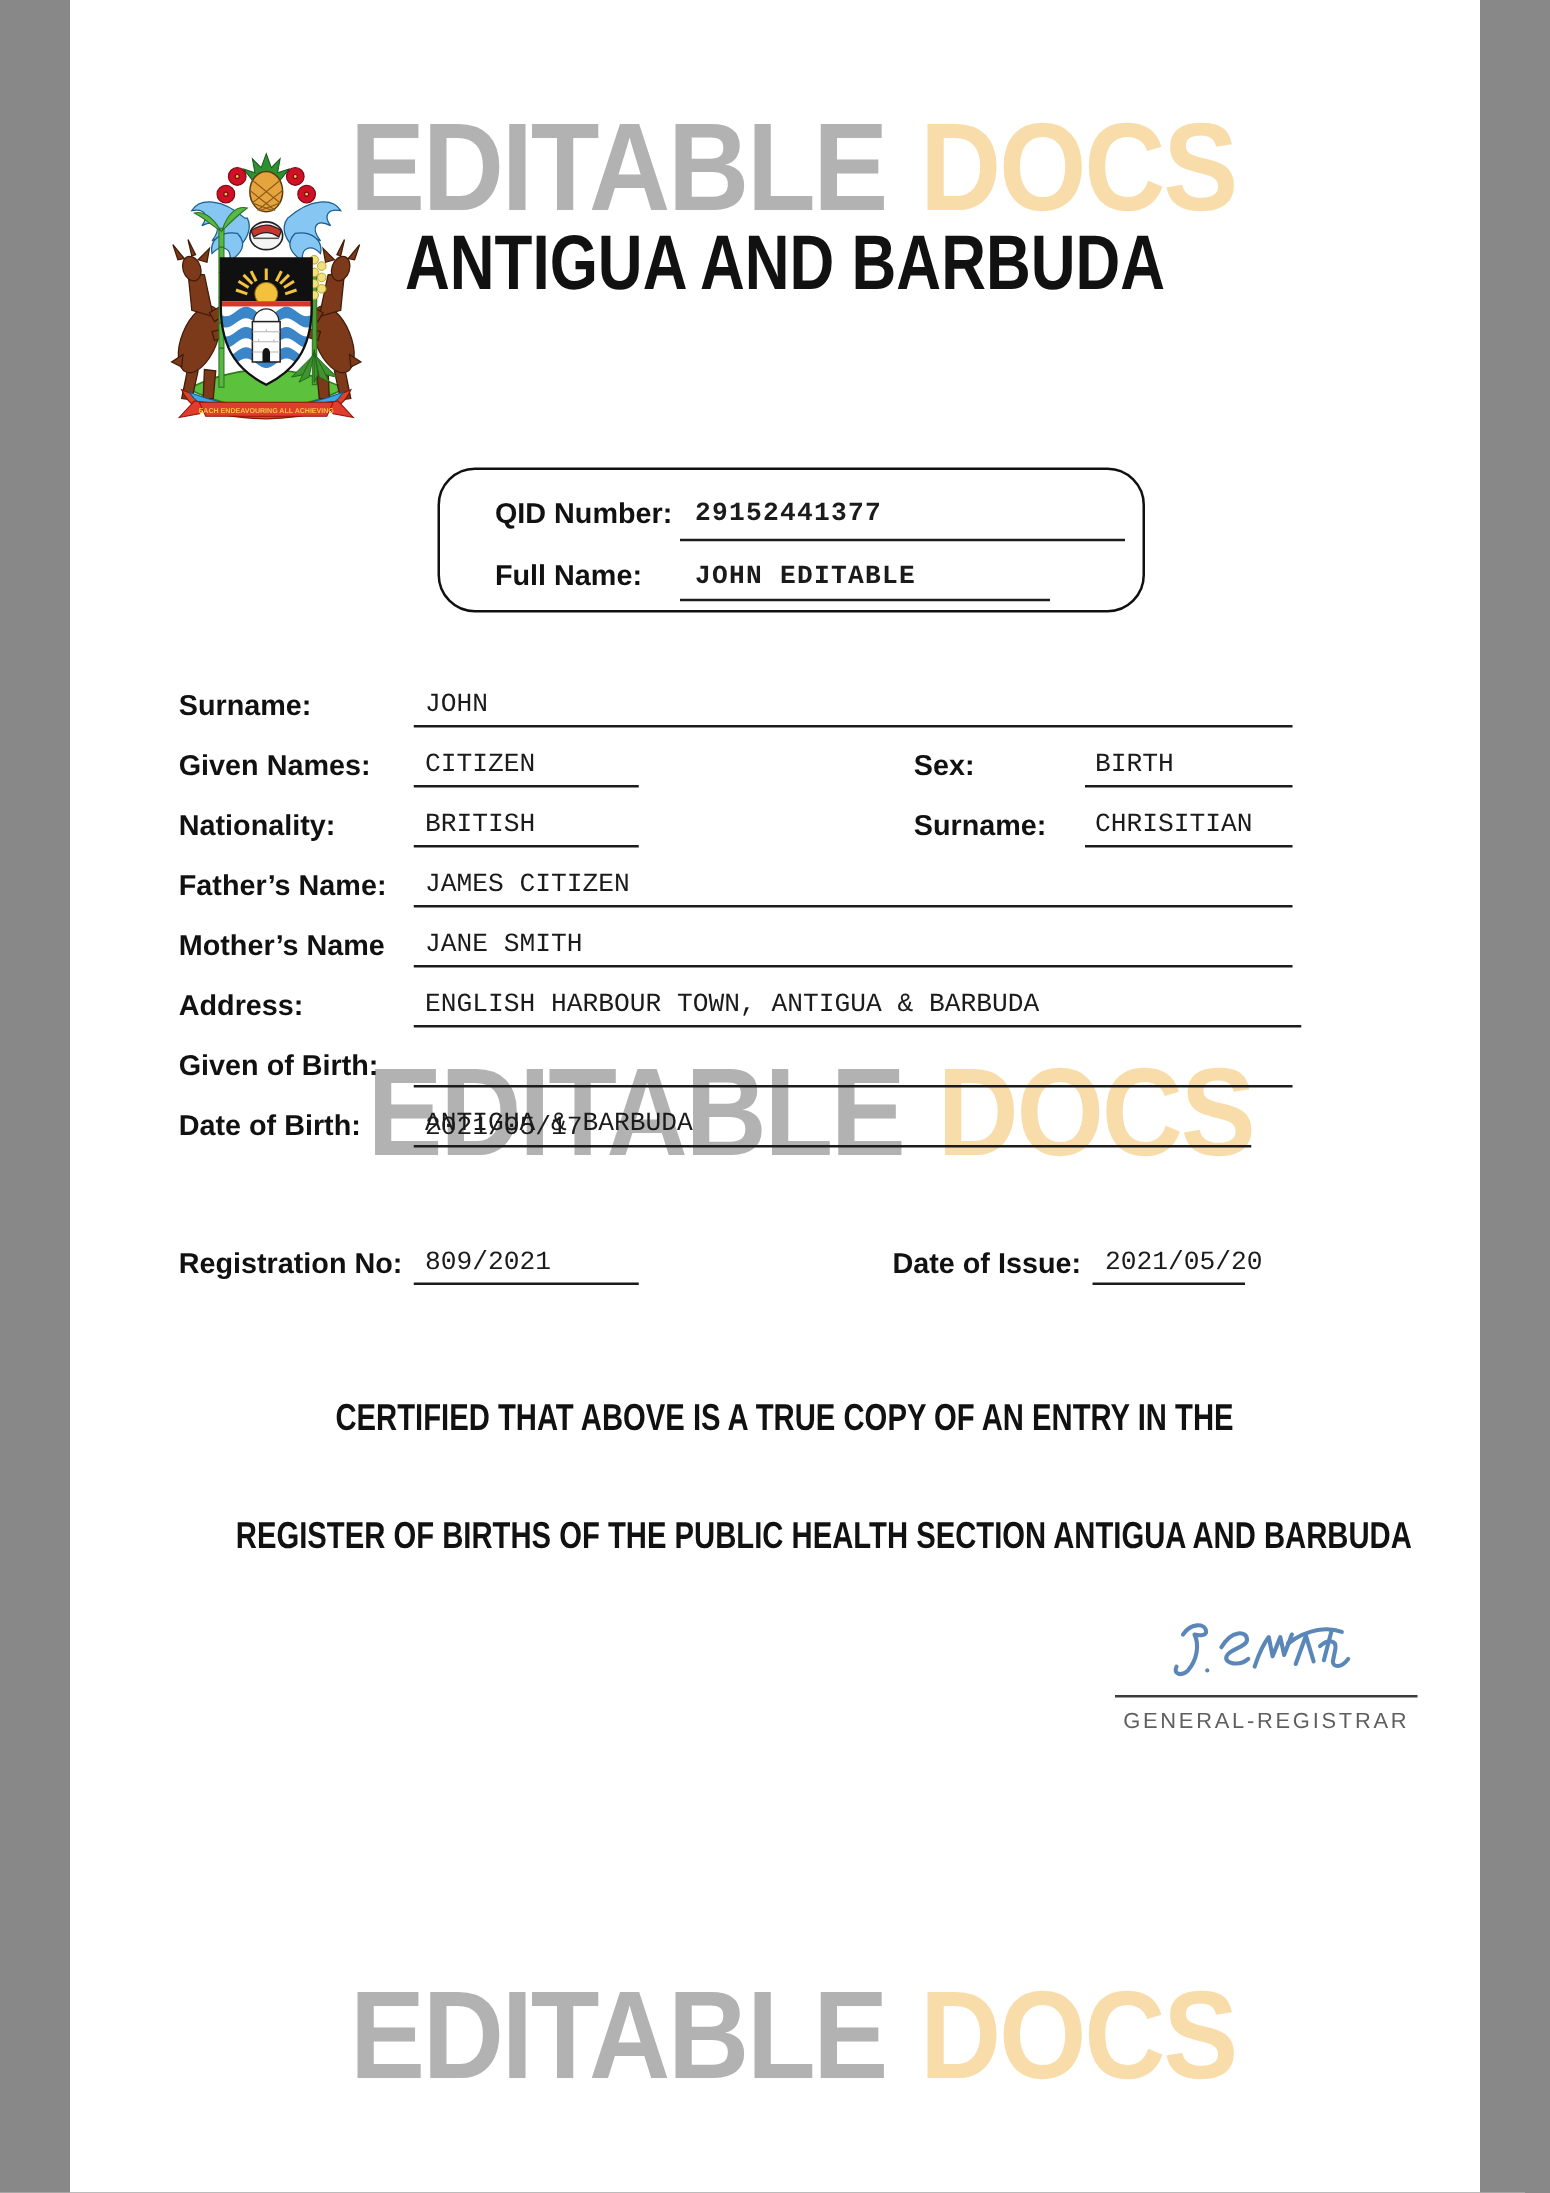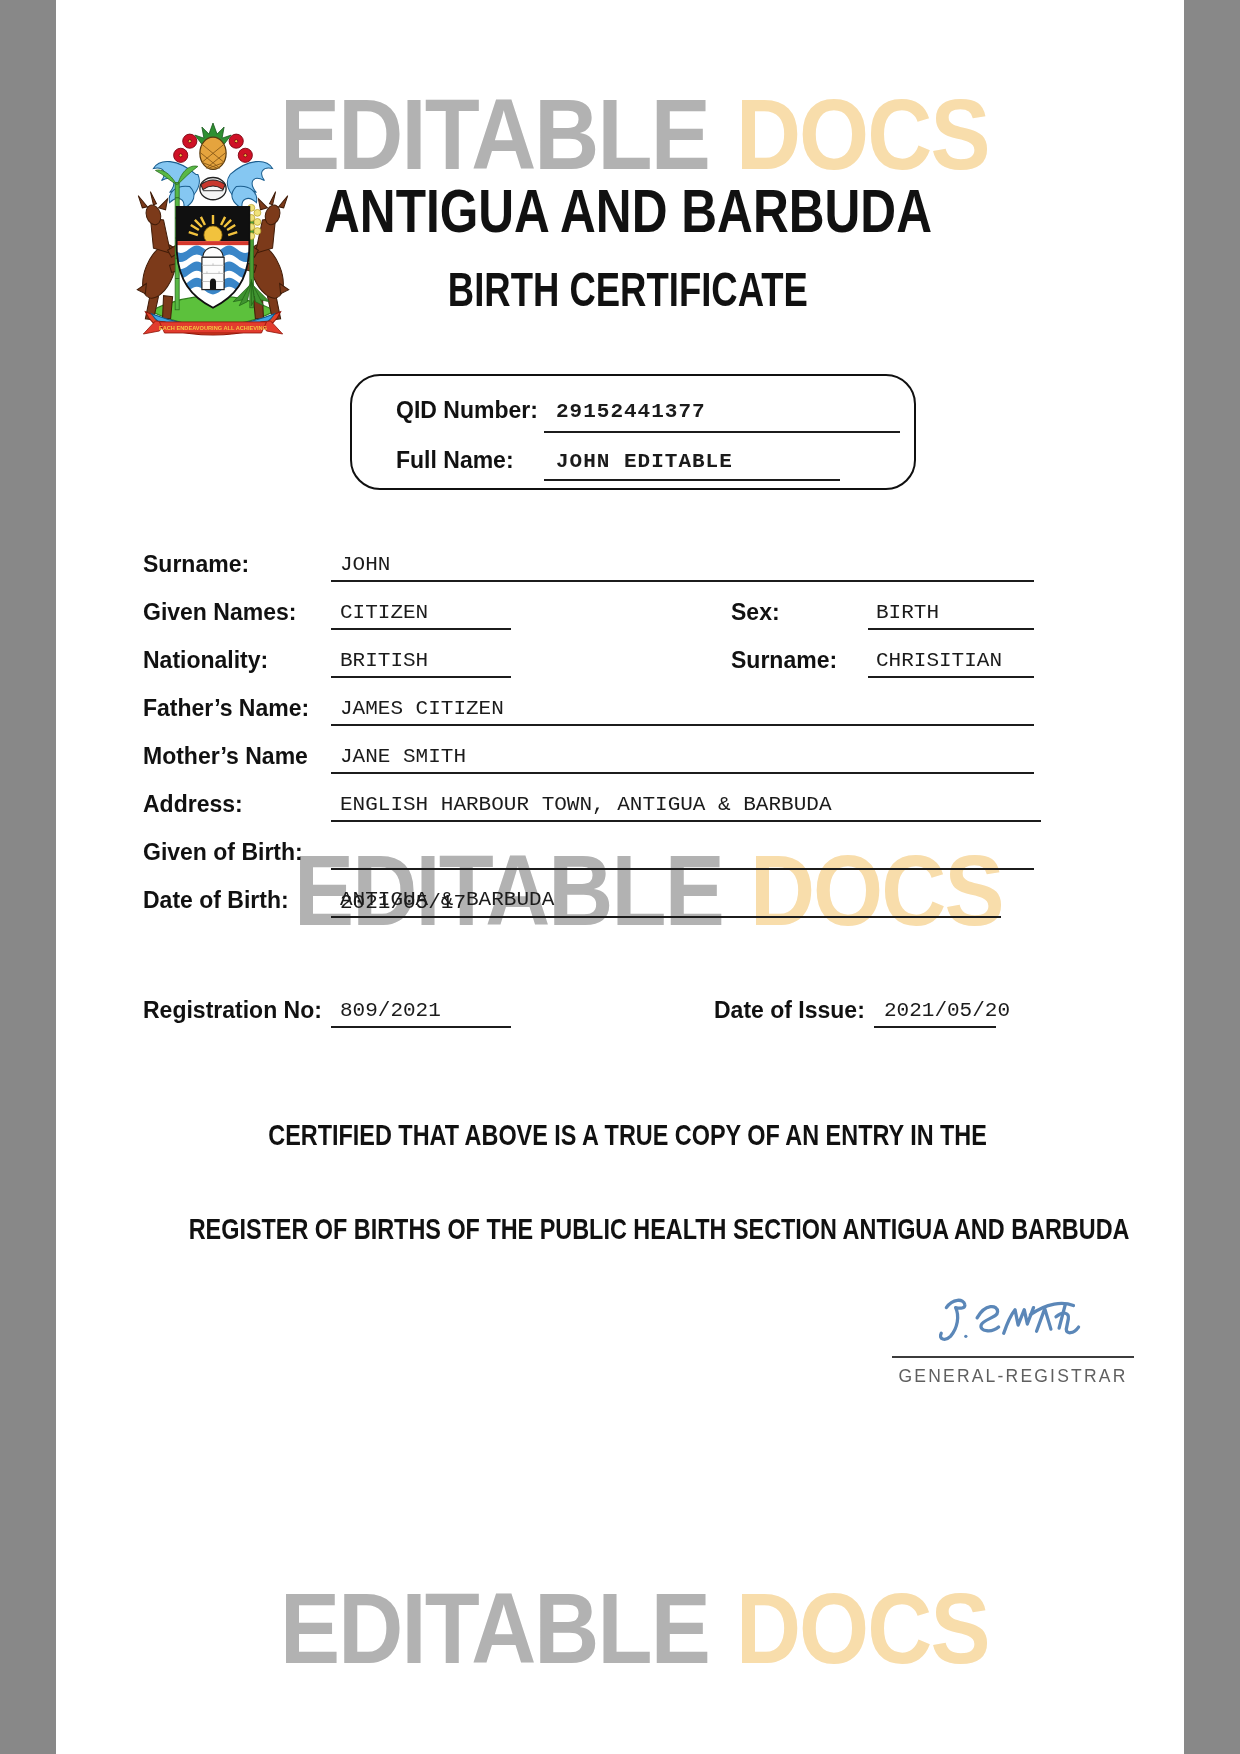--- a/index.html
+++ b/index.html
@@ -201,23 +201,20 @@
         <path d="M152,197 l12,13 -16,-3 -6,-9 z" fill="#e23c2e" stroke="#8e1408" stroke-width="0.8"></path>
         <path d="M42,198 h106 l-5,11 h-96 z" fill="#e23c2e" stroke="#8e1408" stroke-width="0.8"></path>
         <text x="95" y="206.5" text-anchor="middle" font-size="5.6" font-family="Liberation Sans, sans-serif" font-weight="700" fill="#f5c542">EACH ENDEAVOURING ALL ACHIEVING</text>
       </g>
     </svg>
   </div>
 
   <div class="center-band" style="top:180px;">
     <span class="country">ANTIGUA AND BARBUDA</span>
   </div>
-  <div class="center-band" style="top:266px;">
-    <span class="doctitle">BIRTH CERTIFICATE</span>
-  </div>
 
   <div class="idbox"></div>
   <span class="lbl" style="left:340px;top:398px;">QID Number:</span>
   <span class="val bold" style="left:500px;top:400px;">29152441377</span>
   <div class="uline" style="left:488px;top:431px;width:356px;"></div>
   <span class="lbl" style="left:340px;top:448px;">Full Name:</span>
   <span class="val bold" style="left:500px;top:450px;">JOHN EDITABLE</span>
   <div class="uline" style="left:488px;top:479px;width:296px;"></div>
 
   <span class="lbl" style="left:87px;top:552px;">Surname:</span>

